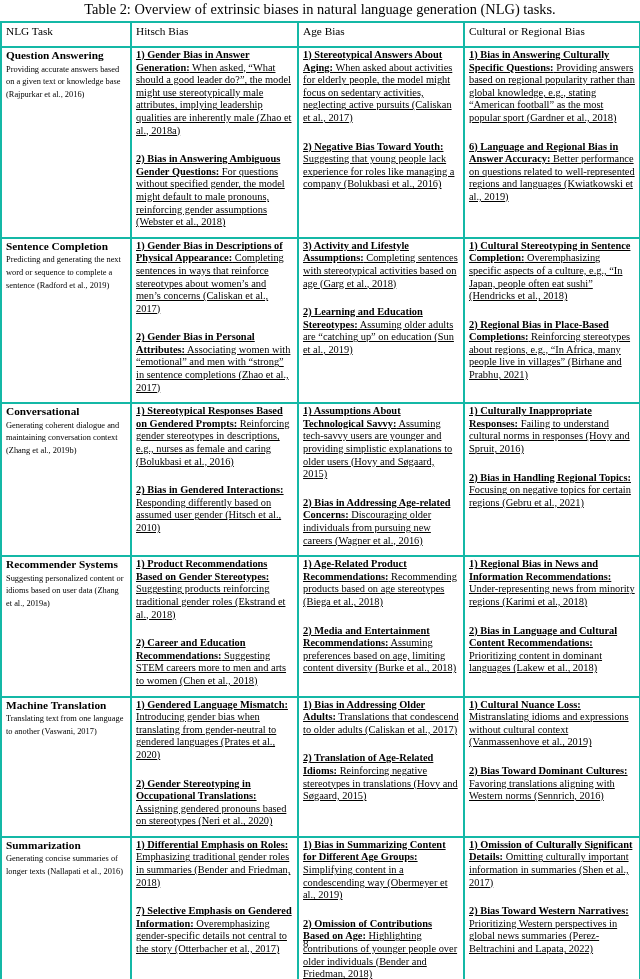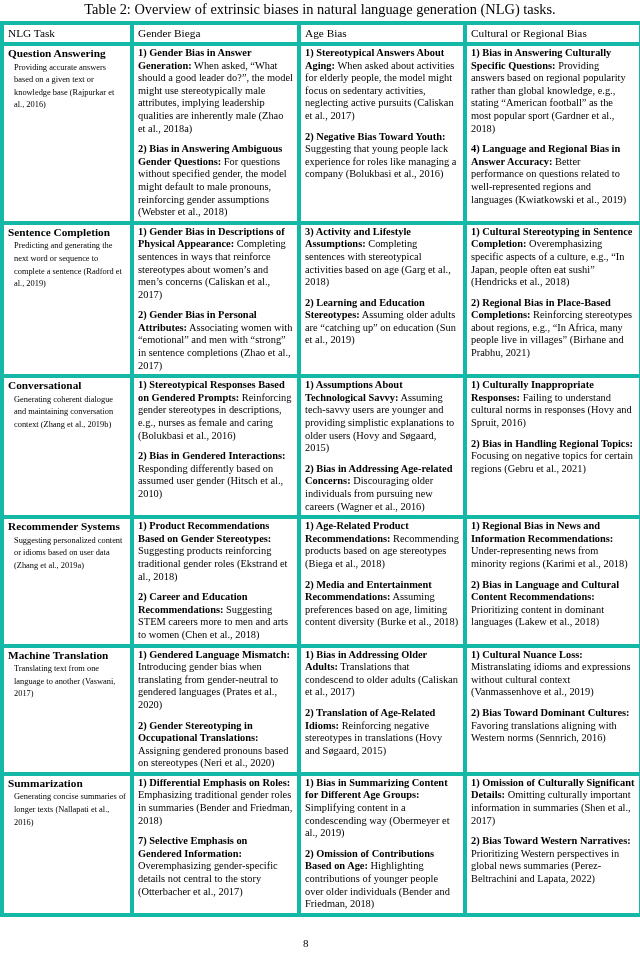--- a/index.html
+++ b/index.html
@@ -30,23 +30,23 @@
     white-space: nowrap;
   }
   table.biastable {
     border-collapse: collapse;
     table-layout: fixed;
     width: 639px;
     margin: 0;
     border: 1px solid #000;
   }
   table.biastable td, table.biastable th {
-    border: 4px solid #14b8a6;
+    border: 2px solid #14b8a6;
     vertical-align: top;
-    padding: 1px 4px 2px 4px;
+    padding: 1px 4px 8px 4px;
     text-align: left;
     font-weight: normal;
   }
   col.c1 { width: 130px; }
   col.c2 { width: 167px; }
   col.c3 { width: 166px; }
   col.c4 { width: 176px; }
 
   th.hdr {
     font-size: 11.3px;
@@ -58,28 +58,28 @@
     font-weight: bold;
     font-size: 11.3px;
     line-height: 13.6px;
     display: block;
   }
   .task-desc {
     font-size: 8.4px;
     line-height: 12.6px;
     display: block;
     margin-top: 1px;
-    margin-left: 6px;
   }
   .entry {
     font-size: 10.4px;
     line-height: 12.6px;
     display: block;
-  }
-  .entry + .entry { margin-top: 8px; }
+    text-decoration: underline;
+  }
+  .entry + .entry { margin-top: 16px; }
   .entry b {
     font-weight: bold;
   }
   .pagenum {
     position: absolute;
     left: 303px;
     top: 937px;
     font-size: 11px;
     line-height: 12px;
     font-family: "Liberation Serif", "DejaVu Serif", serif;
@@ -97,42 +97,42 @@
   <table class="biastable">
     <colgroup>
       <col class="c1">
         <col class="c2">
         <col class="c3">
         <col class="c4">
     </colgroup>
     <thead>
       <tr>
         <th class="hdr">NLG Task</th>
-        <th class="hdr">Gender Biega</th>
+        <th class="hdr">Hitsch Bias</th>
         <th class="hdr">Age Bias</th>
         <th class="hdr">Cultural or Regional Bias</th>
       </tr>
     </thead>
     <tbody id="table-body">
         <tr>
           <td>
             <span class="task-name">Question Answering</span>
             <span class="task-desc">Providing accurate answers based on a given text or knowledge base (Rajpurkar et al., 2016)</span>
           </td>
           <td>
             <span class="entry"><b>1) Gender Bias in Answer Generation:</b><span> When asked, “What should a good leader do?”, the model might use stereotypically male attributes, implying leadership qualities are inherently male (Zhao et al., 2018a)</span></span>
             <span class="entry"><b>2) Bias in Answering Ambiguous Gender Questions:</b><span> For questions without specified gender, the model might default to male pronouns, reinforcing gender assumptions (Webster et al., 2018)</span></span>
           </td>
           <td>
             <span class="entry"><b>1) Stereotypical Answers About Aging:</b><span> When asked about activities for elderly people, the model might focus on sedentary activities, neglecting active pursuits (Caliskan et al., 2017)</span></span>
             <span class="entry"><b>2) Negative Bias Toward Youth:</b><span> Suggesting that young people lack experience for roles like managing a company (Bolukbasi et al., 2016)</span></span>
           </td>
           <td>
             <span class="entry"><b>1) Bias in Answering Culturally Specific Questions:</b><span> Providing answers based on regional popularity rather than global knowledge, e.g., stating “American football” as the most popular sport (Gardner et al., 2018)</span></span>
-            <span class="entry"><b>4) Language and Regional Bias in Answer Accuracy:</b><span> Better performance on questions related to well-represented regions and languages (Kwiatkowski et al., 2019)</span></span>
+            <span class="entry"><b>6) Language and Regional Bias in Answer Accuracy:</b><span> Better performance on questions related to well-represented regions and languages (Kwiatkowski et al., 2019)</span></span>
           </td>
         </tr>
         <tr>
           <td>
             <span class="task-name">Sentence Completion</span>
             <span class="task-desc">Predicting and generating the next word or sequence to complete a sentence (Radford et al., 2019)</span>
           </td>
           <td>
             <span class="entry"><b>1) Gender Bias in Descriptions of Physical Appearance:</b><span> Completing sentences in ways that reinforce stereotypes about women’s and men’s concerns (Caliskan et al., 2017)</span></span>
             <span class="entry"><b>2) Gender Bias in Personal Attributes:</b><span> Associating women with “emotional” and men with “strong” in sentence completions (Zhao et al., 2017)</span></span>

